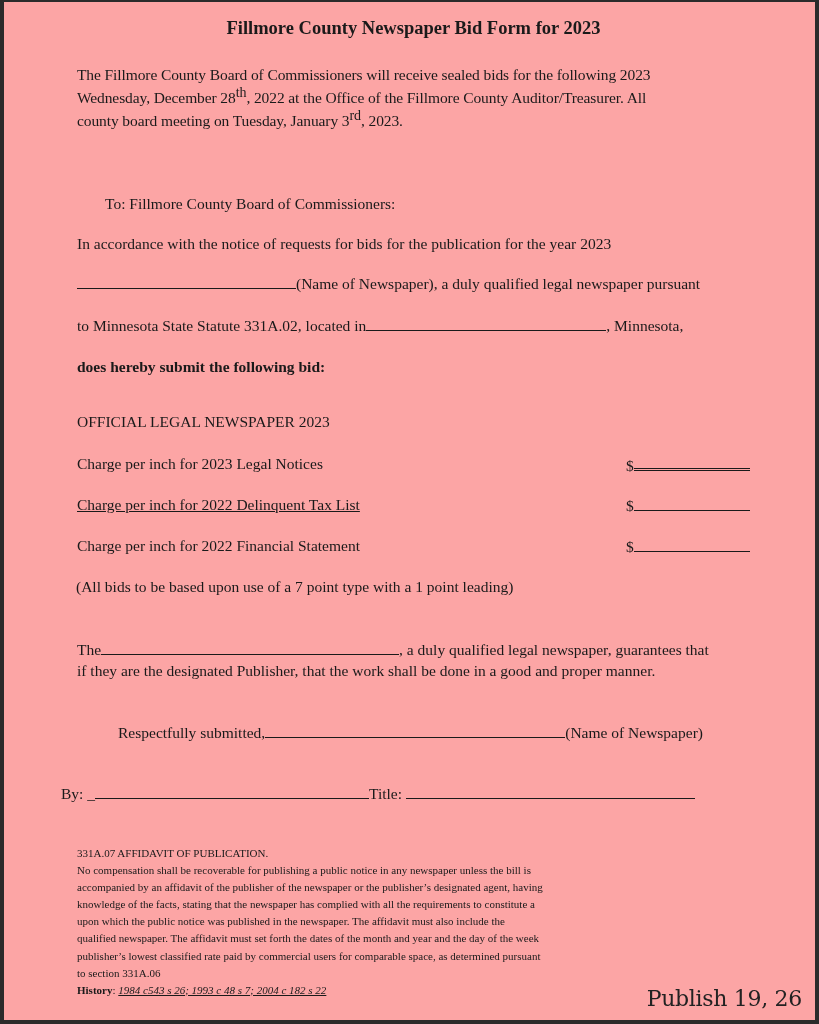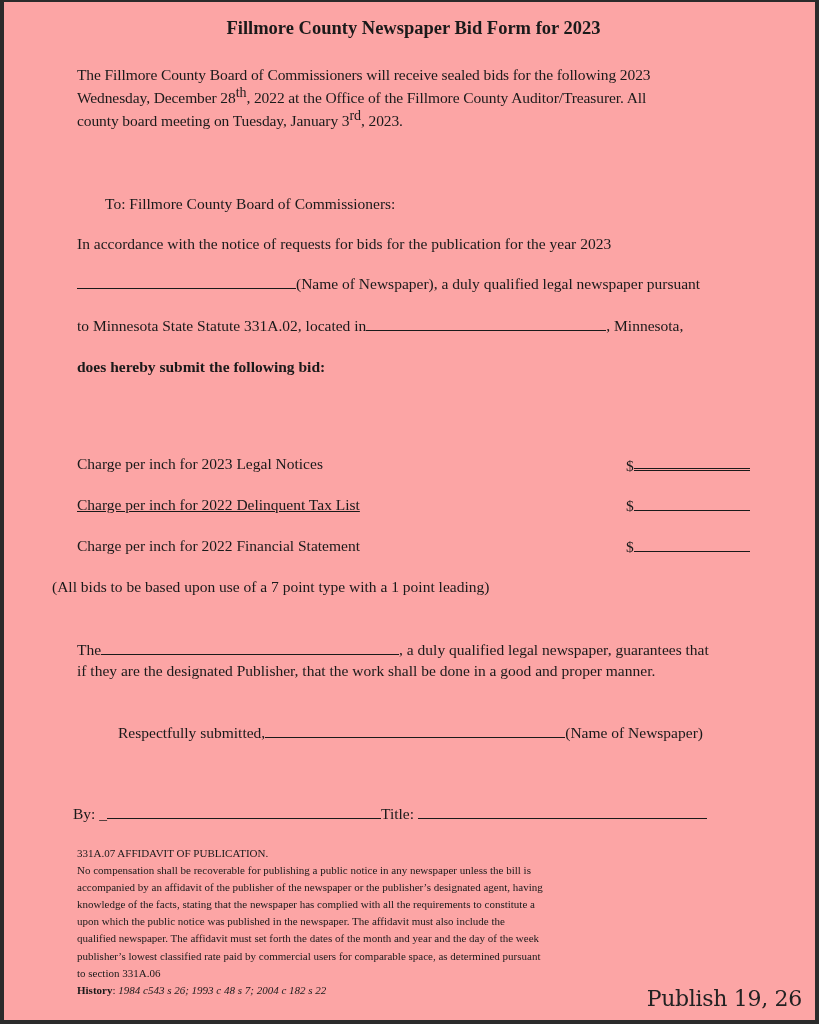--- a/index.html
+++ b/index.html
@@ -55,21 +55,21 @@
     }
     .blank.thin { border-bottom: 1px solid #1a1a1a; }
     .affidavit {
       left: 73px; top: 843px; width: 720px;
       font-size: 11px;
       line-height: 17.1px;
       white-space: normal;
     }
     .affidavit .ln { display: block; white-space: nowrap; }
     .history-label { font-weight: bold; }
-    .history-text { font-style: italic; }
+    .history-text { font-style: italic; text-decoration: underline; }
     .publish {
       right: 13px; top: 984px;
       font-family: "DejaVu Serif", serif;
       font-size: 22px;
       letter-spacing: -0.3px;
       color: #222;
     }
   </style>
 </head>
 <body>
@@ -91,48 +91,49 @@
   <div class="abs line" style="left:73px; top:272px;text-align:center;">
     <span class="blank" style="width:219px;"></span><span>(Name of Newspaper), a duly qualified legal newspaper pursuant</span>
   </div>
 
   <div class="abs line" style="left:73px; top:314px;">
     <span>to Minnesota State Statute 331A.02, located in</span><span class="blank" style="width:240px;"></span><span>, Minnesota,</span>
   </div>
 
   <div class="abs line" style="left:73px; top:356px;font-weight:bold;">does hereby submit the following bid:</div>
 
+  <div class="abs line" style="left:73px; top:411px;">OFFICIAL LEGAL NEWSPAPER 2023</div>
 
   <div class="abs line" style="left:73px; top:453px;">Charge per inch for 2023 Legal Notices</div>
   <div class="abs line" style="left:622px; top:453px;">
     <span>$</span><span class="blank double" style="width:116px;"></span>
   </div>
 
   <div class="abs line" style="left:73px; top:494px;text-decoration:underline;">Charge per inch for 2022 Delinquent Tax List</div>
   <div class="abs line" style="left:622px; top:494px;">
     <span>$</span><span class="blank thin" style="width:116px;"></span>
   </div>
 
   <div class="abs line" style="left:73px; top:535px;">Charge per inch for 2022 Financial Statement</div>
   <div class="abs line" style="left:622px; top:535px;">
     <span>$</span><span class="blank thin" style="width:116px;"></span>
   </div>
 
-  <div class="abs line" style="left:48px; top:576px;text-align:right;">(All bids to be based upon use of a 7 point type with a 1 point leading)</div>
+  <div class="abs line" style="left:72px; top:576px;text-align:right;">(All bids to be based upon use of a 7 point type with a 1 point leading)</div>
 
   <div class="abs line" style="left:73px; top:638px;">
     <span>The</span><span class="blank" style="width:298px;"></span><span>, a duly qualified legal newspaper, guarantees that</span>
   </div>
   <div class="abs line" style="left:73px; top:660px;">if they are the designated Publisher, that the work shall be done in a good and proper manner.</div>
 
   <div class="abs line" style="left:73px; top:721px;margin-left:41px;">
     <span>Respectfully submitted,</span><span class="blank" style="width:300px;"></span><span>(Name of Newspaper)</span>
   </div>
 
-  <div class="abs line" style="left:69px; top:782px;margin-top:20px;">
+  <div class="abs line" style="left:57px; top:782px;">
     <span>By: _</span><span class="blank" style="width:274px;"></span><span>Title: </span><span class="blank" style="width:289px;"></span>
   </div>
 
   <div class="abs affidavit">
     <span class="ln">331A.07 AFFIDAVIT OF PUBLICATION.</span>
     <span class="ln">No compensation shall be recoverable for publishing a public notice in any newspaper unless the bill is</span>
     <span class="ln">accompanied by an affidavit of the publisher of the newspaper or the publisher’s designated agent, having</span>
     <span class="ln">knowledge of the facts, stating that the newspaper has complied with all the requirements to constitute a</span>
     <span class="ln">upon which the public notice was published in the newspaper. The affidavit must also include the</span>
     <span class="ln">qualified newspaper. The affidavit must set forth the dates of the month and year and the day of the week</span>

